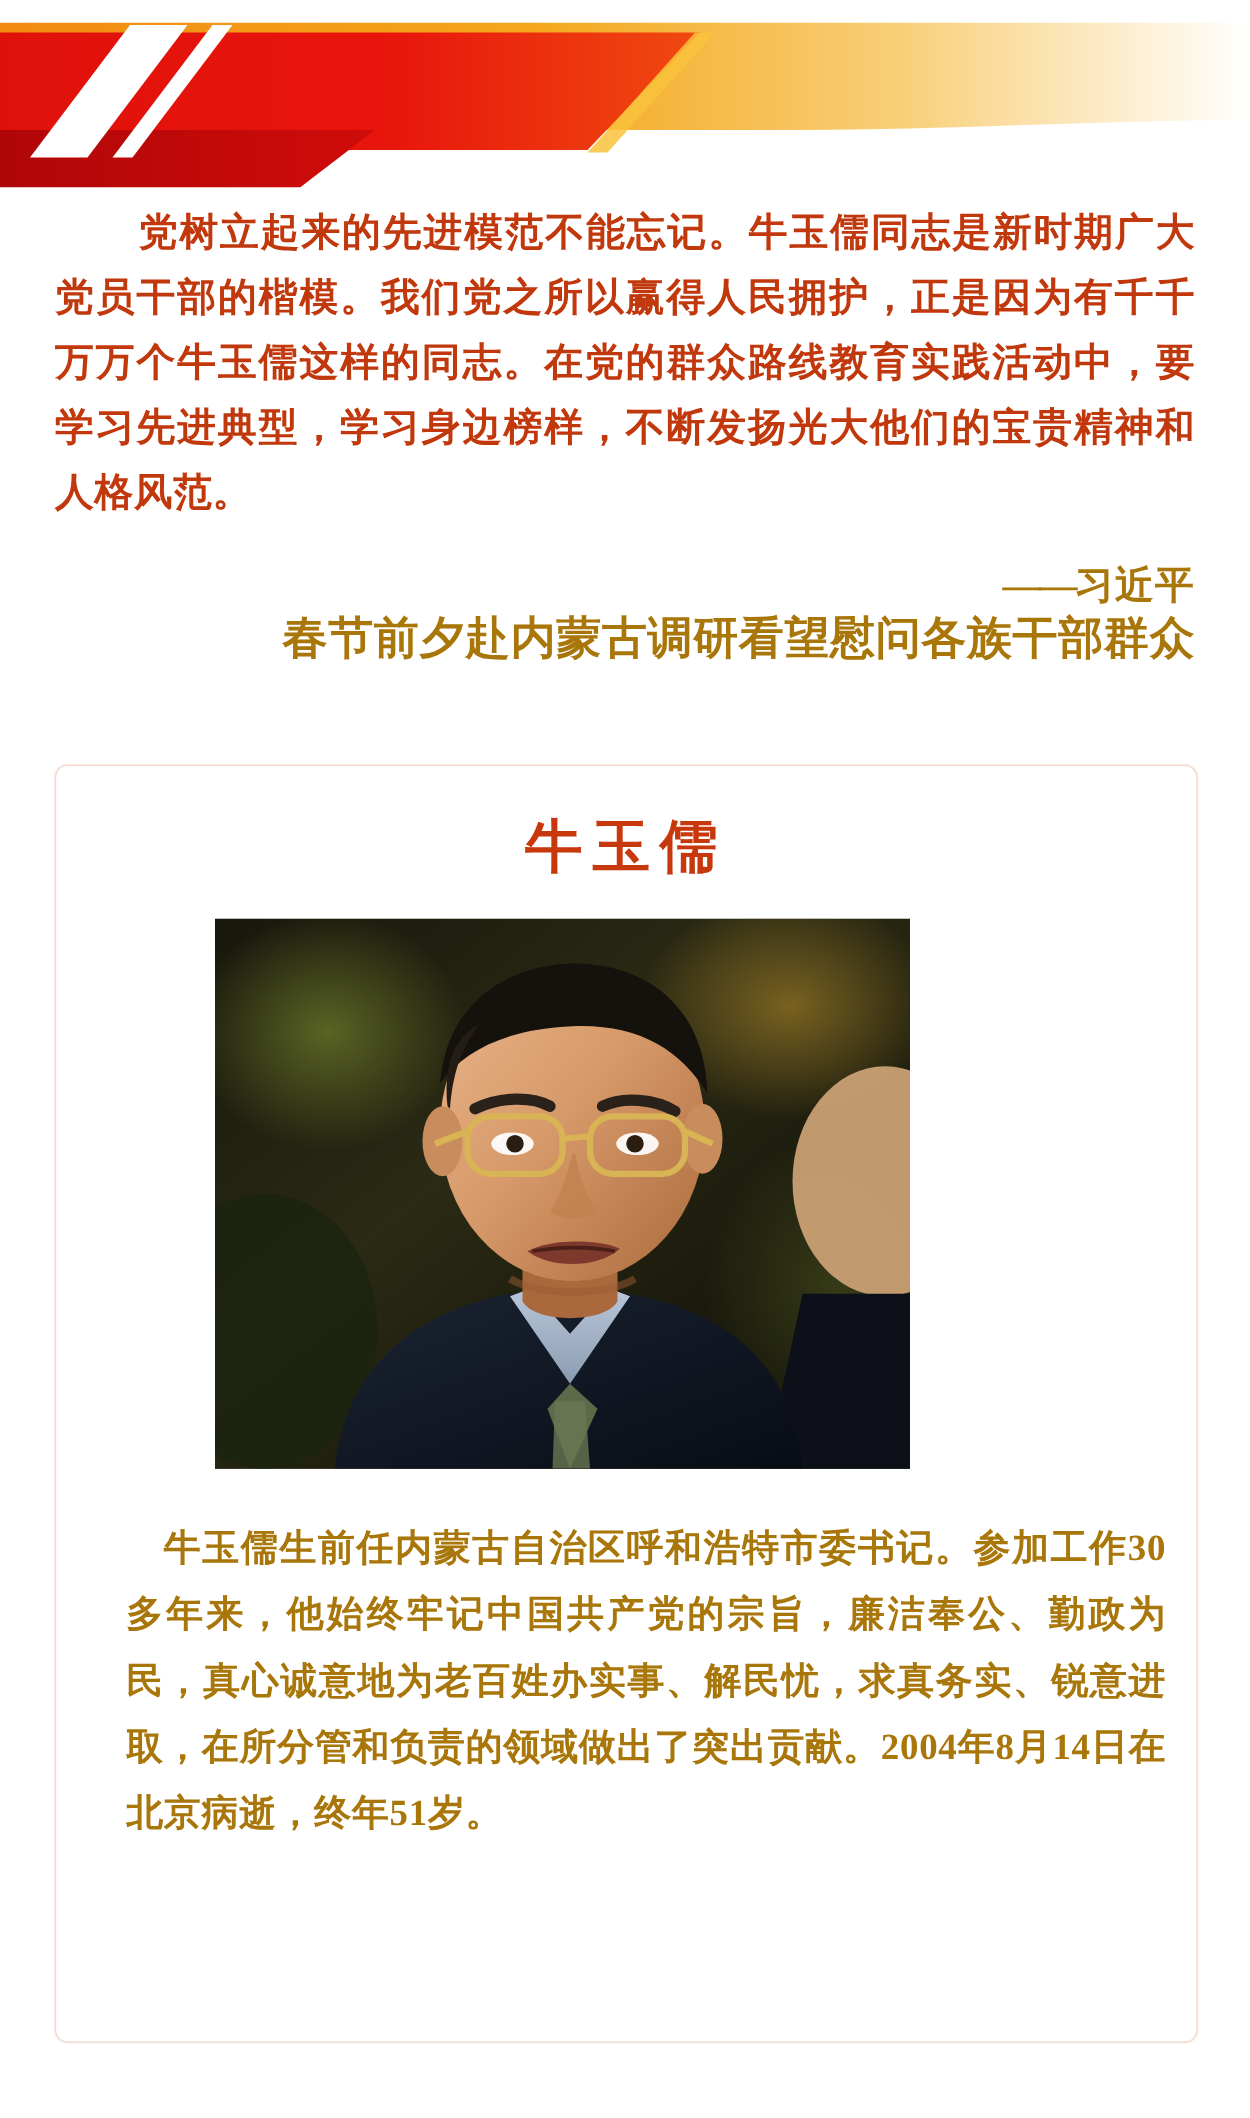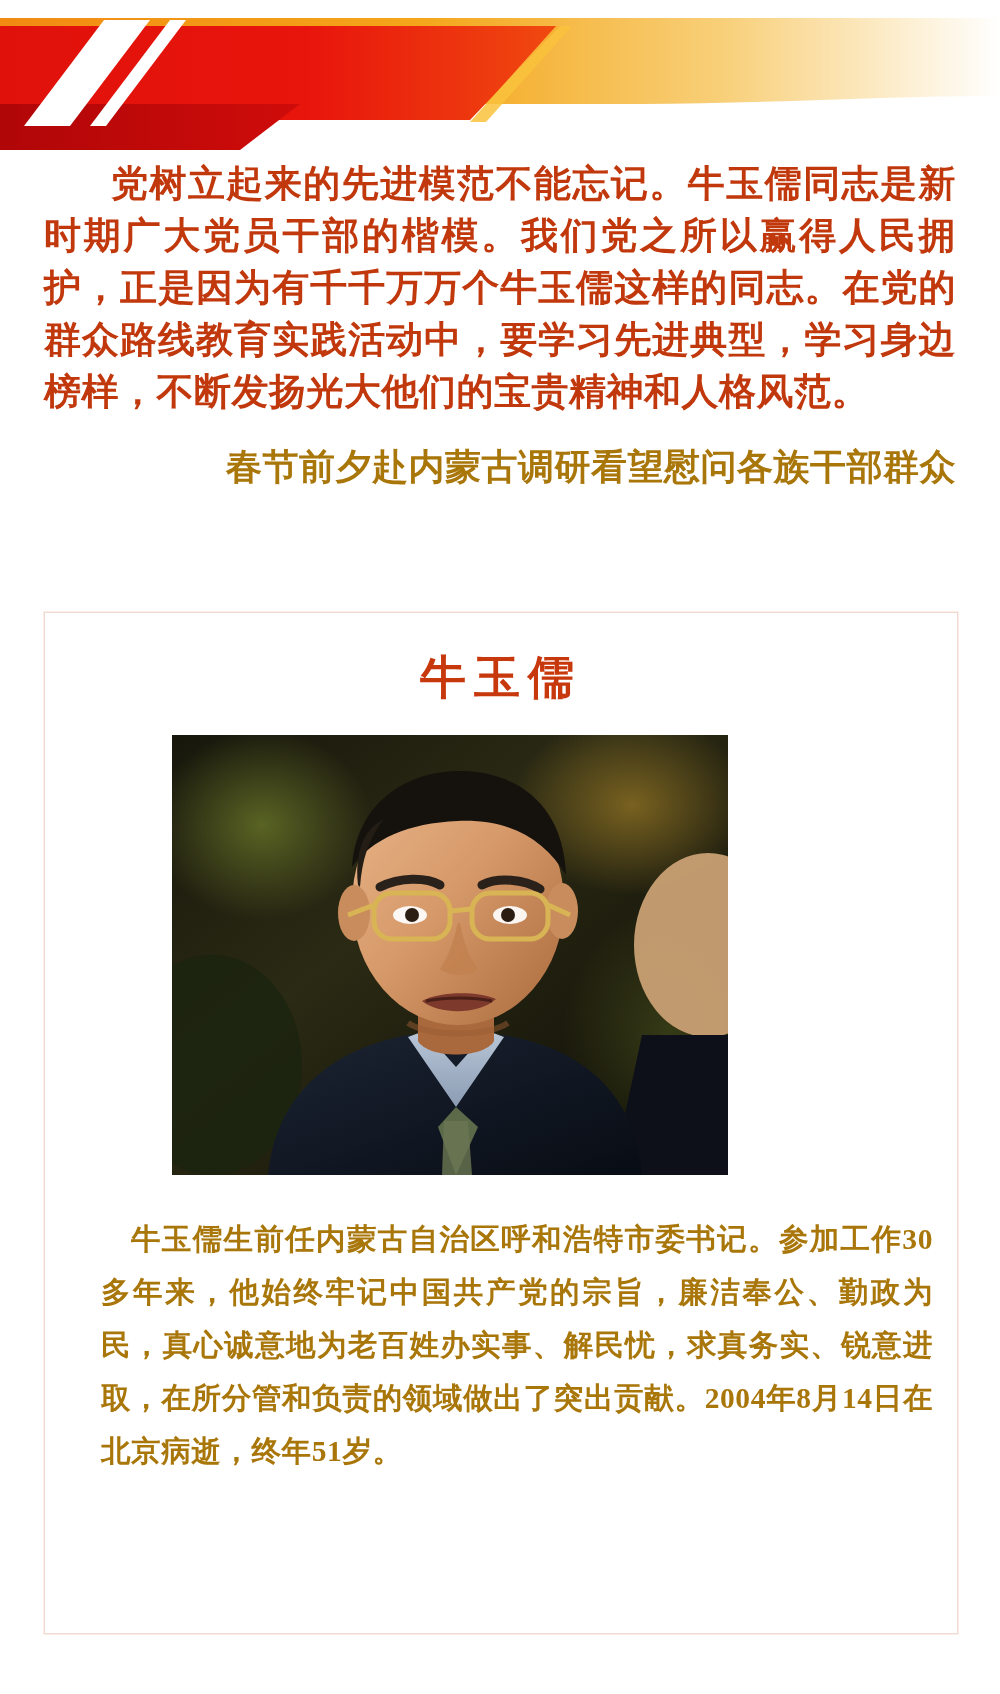--- a/index.html
+++ b/index.html
@@ -27,23 +27,23 @@
   .banner svg { display: block; }
 
   
   .quote-block {
     position: absolute;
     left: 44px;
     top: 160px;
     width: 912px;
   }
   .quote-text {
-    font-family: Liberation Mono, monospace;
-    font-weight: bold;
-    font-size: 37px;
+    font-family: Liberation Serif, serif;
+    font-weight: bold;
+    font-size: 31px;
     line-height: 52px;
     color: #c2380d;
     text-align: justify;
     text-indent: 67px;
     letter-spacing: 0.5px;
   }
 
   .attribution {
     margin-top: 26px;
     text-align: right;
@@ -71,21 +71,21 @@
 
   
   .card {
     position: absolute;
     left: 44px;
     top: 612px;
     width: 912px;
     height: 1020px;
     background: #ffffff;
     border: 1px solid #f0d9cf;
-    border-radius: 0;
+    border-radius: 10px;
     box-shadow: 0 0 0 1px #fbeee8;
   }
   .card-inner {
     position: absolute;
     left: 0; top: 0; right: 0; bottom: 0;
     border-radius: 10px;
     box-shadow: inset 0 0 0 1px #ffffff;
   }
 
   .name-title {
@@ -164,20 +164,21 @@
 
     <path d="M556,26 L572,26 L486,122 L470,122 Z" fill="#f9c23c" opacity="0.85"></path>
 
     <rect x="0" y="0" width="1000" height="18" fill="#ffffff"></rect>
   </svg>
 </div>
 
 <div class="quote-block">
   <div class="quote-text">党树立起来的先进模范不能忘记。牛玉儒同志是新时期广大党员干部的楷模。我们党之所以赢得人民拥护，正是因为有千千万万个牛玉儒这样的同志。在党的群众路线教育实践活动中，要学习先进典型，学习身边榜样，不断发扬光大他们的宝贵精神和人格风范。</div>
   <div class="attribution">
+    <div class="attr-line dash">习近平</div>
     <div class="attr-line event">春节前夕赴内蒙古调研看望慰问各族干部群众</div>
   </div>
 </div>
 
 <div class="card">
   <div class="card-inner"></div>
 
   <div class="name-title">牛玉儒</div>
 
   <div class="photo">

